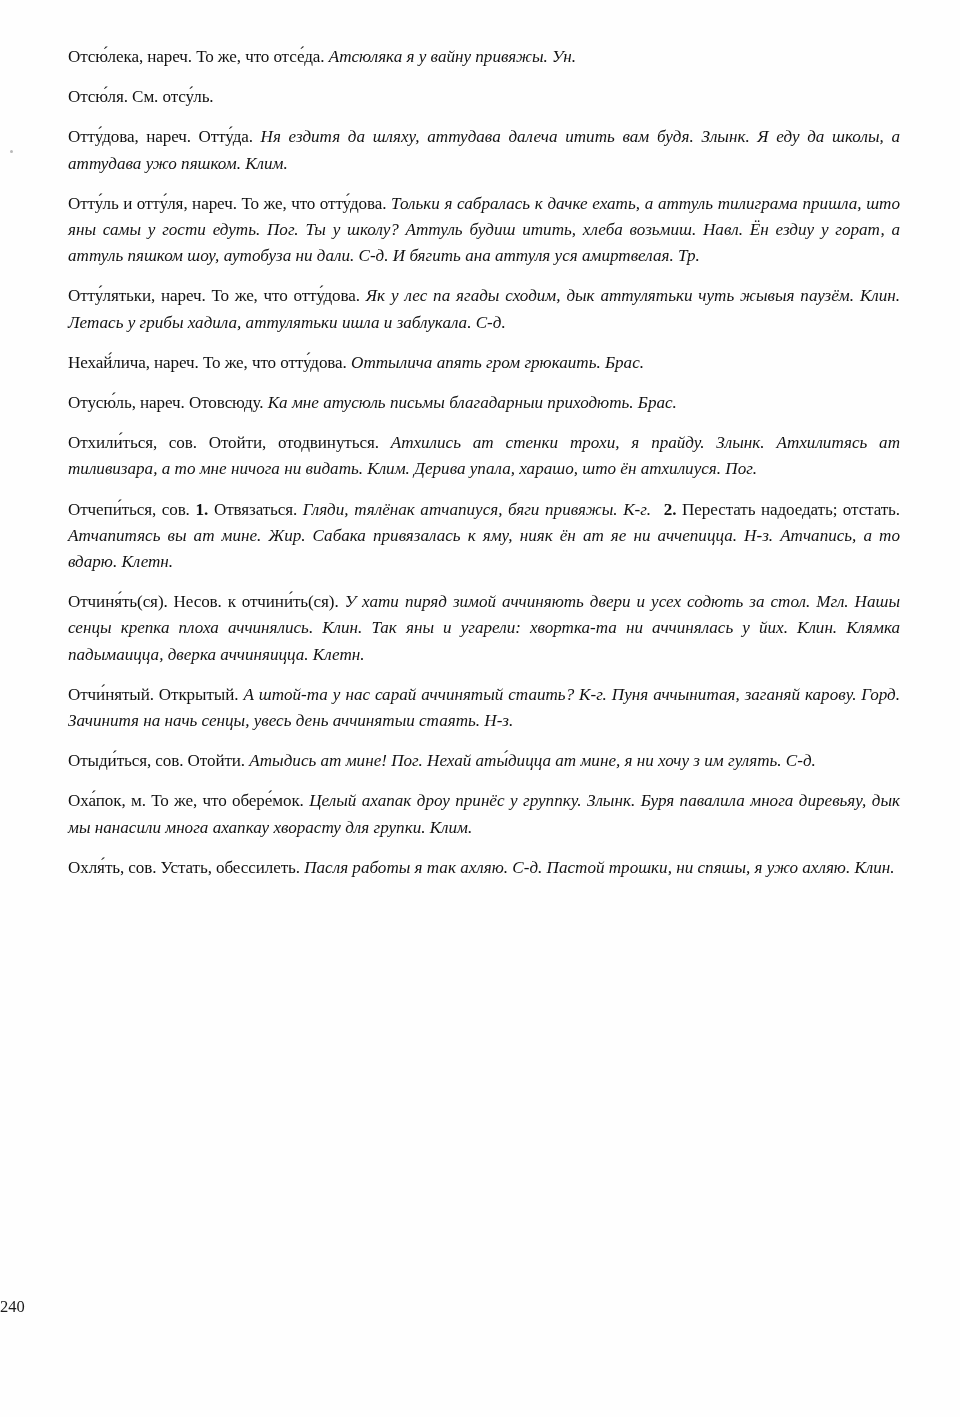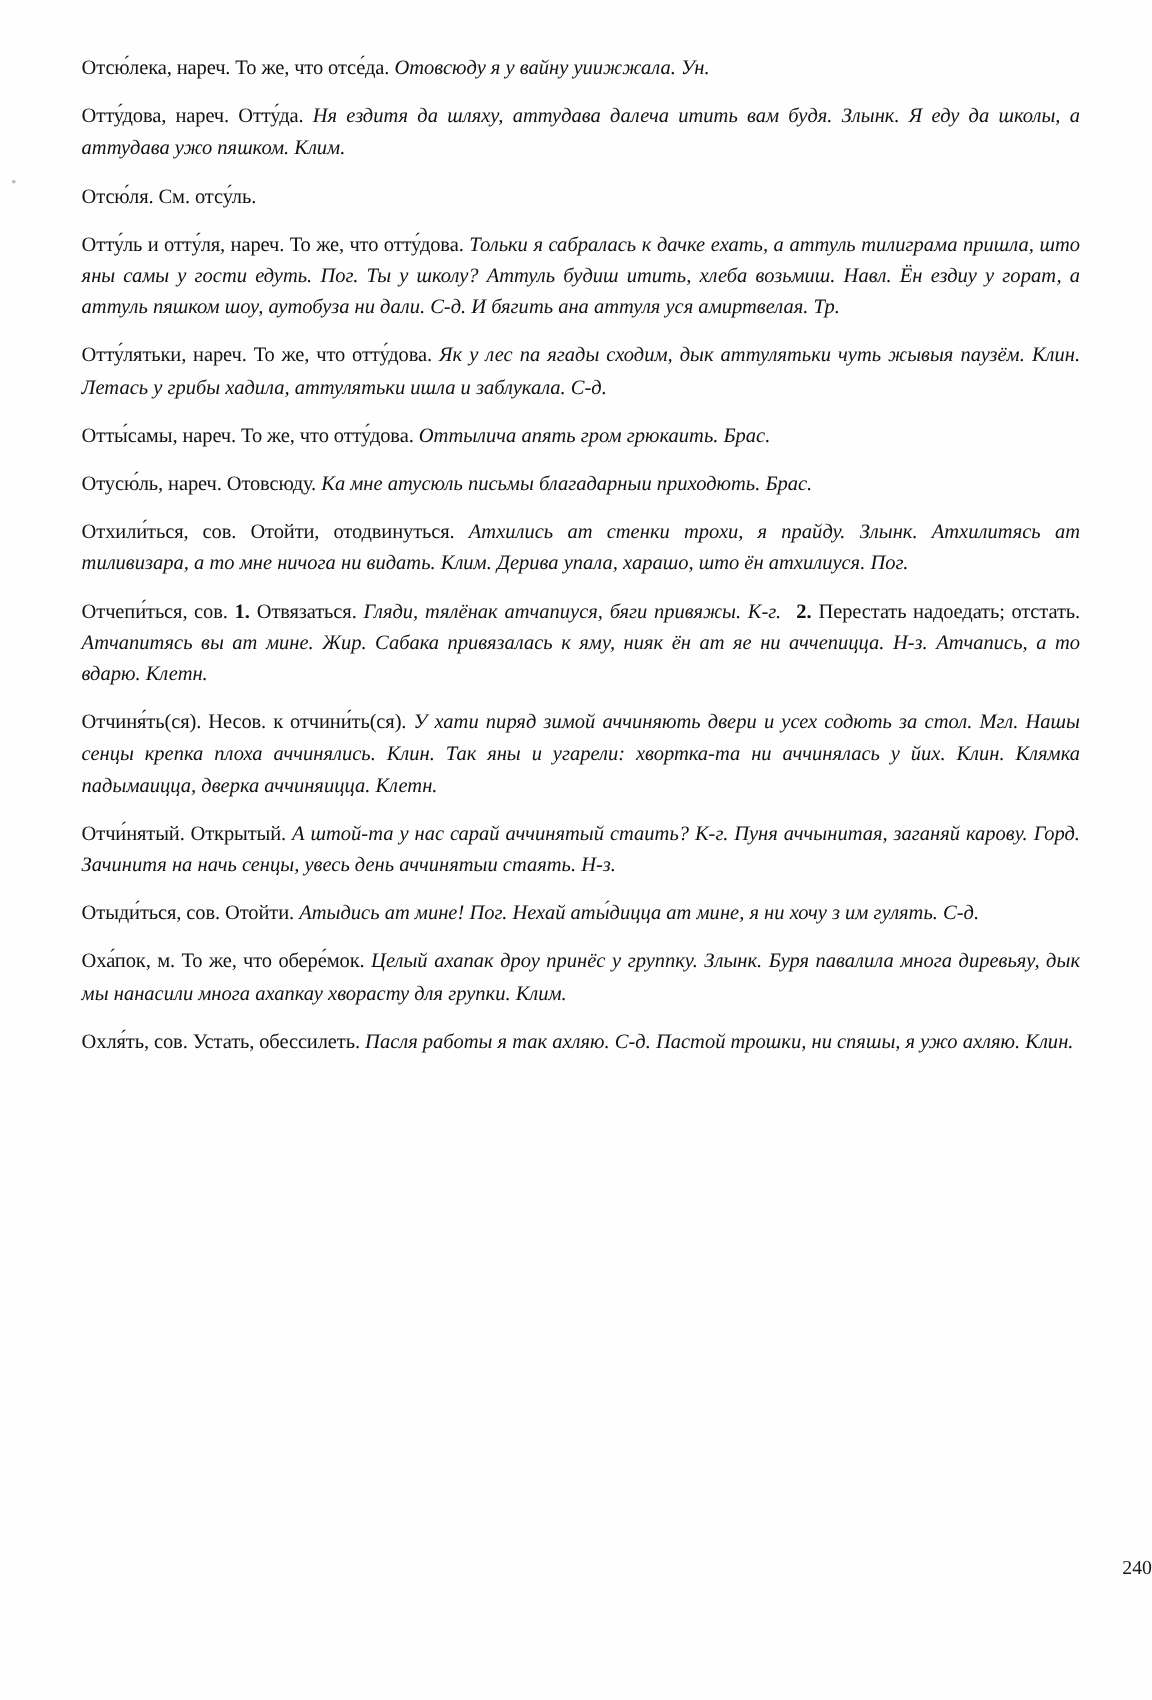--- a/index.html
+++ b/index.html
@@ -69,64 +69,64 @@
     font-weight: bold;
     font-style: normal;
   }
   .sense-gap { display: inline-block; width: 7px; }
 
   .folio {
     position: absolute;
     left: 0;
     right: 0;
     top: 1297px;
-    text-align: right;
+    text-align: left;
     font-size: 16.5px;
     font-family: "Liberation Serif", "DejaVu Serif", serif;
     color: #1a1a1a;
   }
 </style>
 </head>
 <body>
 
 <div class="page">
 
   <div class="speck"></div>
 
   <div class="text-block">
 
     <p class="entry">
       <span class="hw">Отсю́лека, нареч. То же, что отсе́да.</span>
-      <span class="ex">Отовсюду я у вайну уиижжала. Ун.</span>
+      <span class="ex">Атсюляка я у вайну привяжы. Ун.</span>
     </p>
 
 
     <p class="entry">
-      <span class="hw">Отту́дова, нареч. Отту́да.</span>
-      <span class="ex">Ня ездитя да шляху, аттудава далеча итить вам будя. Злынк. Я еду да школы, а аттудава ужо пяшком. Клим.</span>
+      <span class="hw">Отсю́ля. См.  отсу́ль.</span>
+      <span class="ex"></span>
     </p>
 
     <p class="entry">
-      <span class="hw">Отсю́ля. См.  отсу́ль.</span>
-      <span class="ex"></span>
+      <span class="hw">Отту́дова, нареч. Отту́да.</span>
+      <span class="ex">Ня ездитя да шляху, аттудава далеча итить вам будя. Злынк. Я еду да школы, а аттудава ужо пяшком. Клим.</span>
     </p>
 
     <p class="entry">
       <span class="hw">Отту́ль и отту́ля, нареч. То же, что отту́дова.</span>
       <span class="ex">Тольки я сабралась к дачке ехать, а аттуль тилиграма пришла, што яны самы у гости едуть. Пог. Ты у школу? Аттуль будиш итить, хлеба возьмиш. Навл. Ён ездиу у горат, а аттуль пяшком шоу, аутобуза ни дали. С-д. И бягить ана аттуля уся амиртвелая. Тр.</span>
     </p>
 
 
     <p class="entry">
       <span class="hw">Отту́лятьки, нареч. То же, что отту́дова.</span>
       <span class="ex">Як у лес па ягады сходим, дык аттулятьки чуть жывыя паузём. Клин. Летась у грибы хадила, аттулятьки ишла и заблукала. С-д.</span>
     </p>
 
     <p class="entry">
-      <span class="hw">Отты́самы, нареч. То же, что отту́дова.</span>
+      <span class="hw">Нехай́лича, нареч. То же, что отту́дова.</span>
       <span class="ex">Оттылича апять гром грюкаить. Брас.</span>
     </p>
 
     <p class="entry">
       <span class="hw">Отусю́ль, нареч. Отовсюду.</span>
       <span class="ex">Ка мне атусюль письмы благадарныи приходють. Брас.</span>
     </p>
 
     <p class="entry">
       <span class="hw">Отхили́ться, сов. Отойти, отодвинуться.</span>

